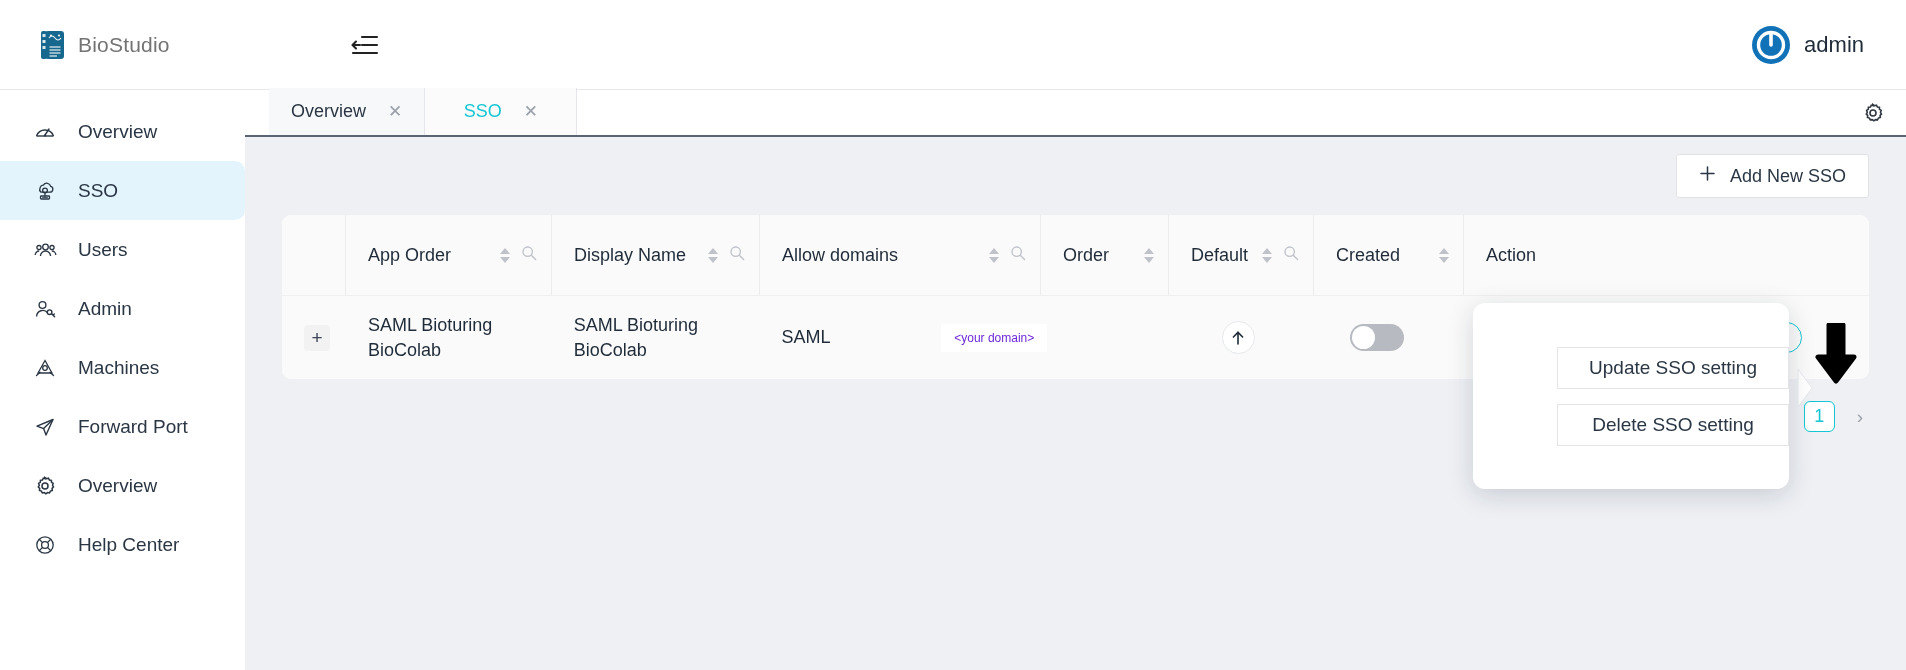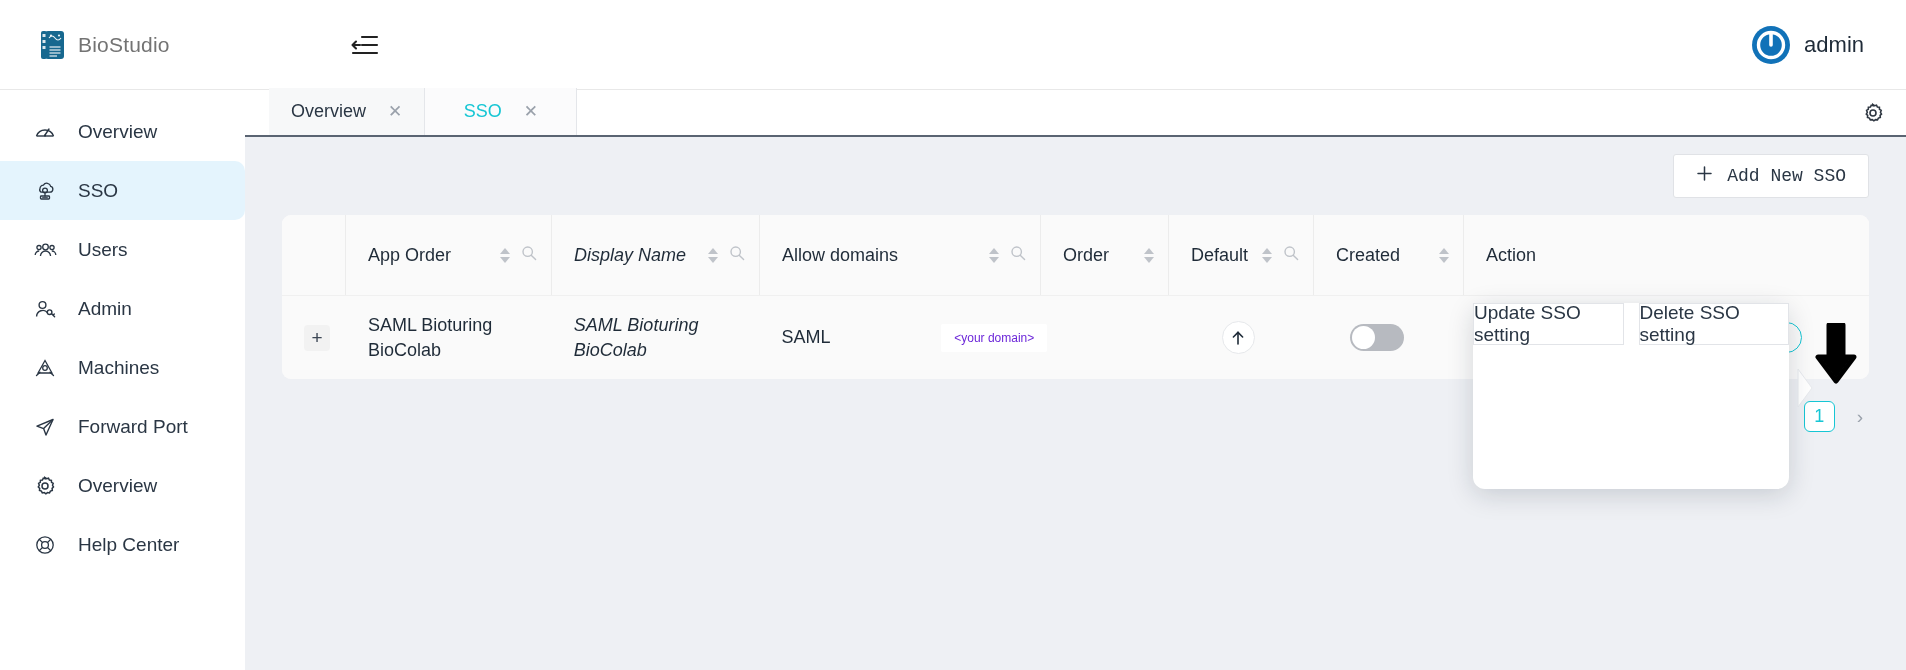--- a/index.html
+++ b/index.html
@@ -66,21 +66,21 @@
   }
   .tab:first-child { margin-left: 24px; }
   .tab.active { background: #fbfbfc; color: #16c6d4; }
   .tab .x { color: #9aa1ab; font-size: 17px; cursor: pointer; }
   .tab-gear {
     position: absolute; right: 22px; top: 50%; transform: translateY(-50%);
     cursor: pointer; display: flex;
   }
 
   
-  .toolbar { height: 78px; display: flex; align-items: center; justify-content: flex-end; padding-right: 37px; font-family: Liberation Mono, monospace; }
+  .toolbar { height: 78px; display: flex; align-items: center; justify-content: flex-end; padding-right: 37px; }
   .add-btn {
     height: 44px; padding: 0 22px; background: #ffffff; border: 1px solid #e0e2e6;
     border-radius: 3px; display: flex; align-items: center; gap: 14px;
     font-size: 18px; color: #2a3644; cursor: pointer;
   }
 
   
   .card {
     margin: 0 37px; background: #fafafa; border-radius: 9px; overflow: visible;
   }
@@ -133,35 +133,35 @@
   .dots-btn {
     width: 31px; height: 31px; border-radius: 50%; border: 1.4px solid #16c6d4;
     display: flex; flex-direction: column; align-items: center; justify-content: center; gap: 3px;
     cursor: pointer; background: #fafafa;
   }
   .dots-btn span { width: 3.4px; height: 3.4px; border-radius: 50%; background: #16c6d4; display: block; }
 
   
   .c-exp   { width: 64px; padding-left: 22px; }
   .c-app   { width: 206px; }
-  .c-disp  { width: 208px; font-style: italic; }
+  .c-disp  { width: 208px; }
   .c-proto { width: 160px; }
   .c-allow { width: 281px; }
   .c-order { width: 128px; }
   .c-def   { width: 145px; }
   .c-stat  { width: 127px; }
   .c-crt   { width: 150px; }
   .c-act   { width: 120px; }
 
   
   .popup {
     position: absolute; left: 1473px; top: 303px; width: 316px; height: 186px;
     background: #ffffff; border-radius: 12px;
     box-shadow: 0 6px 26px rgba(20,30,50,.17);
-    display: flex; align-items: flex-start; justify-content: center; gap: 15px;
+    display: flex; flex-direction: column; align-items: flex-end; justify-content: center; gap: 15px;
     z-index: 40;
   }
   .popup-btn {
     width: 232px; height: 42px; border: 1px solid #e2e4e8; background: #ffffff;
     font-size: 19px; color: #2a3644; display: flex; align-items: center; justify-content: center;
     cursor: pointer;
   }
 
   
   .cursor-arrow { position: absolute; left: 1814px; top: 323px; z-index: 60; pointer-events: none; }

